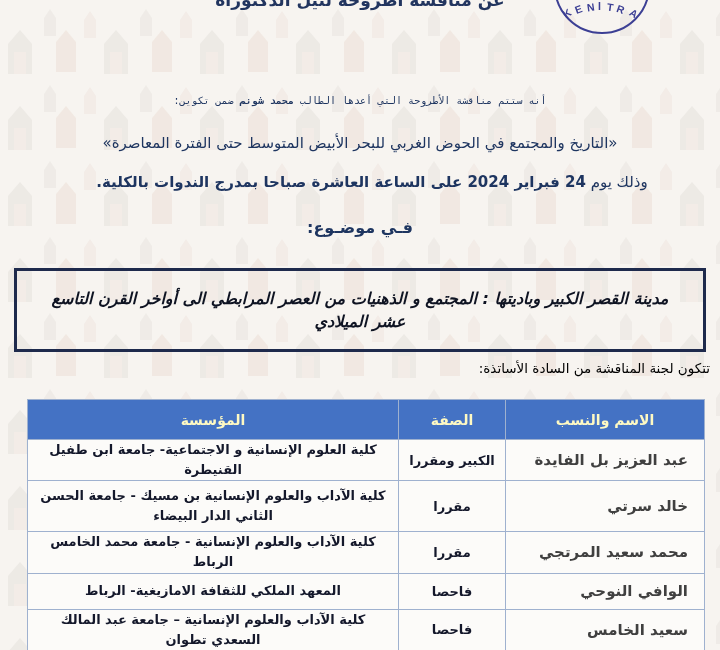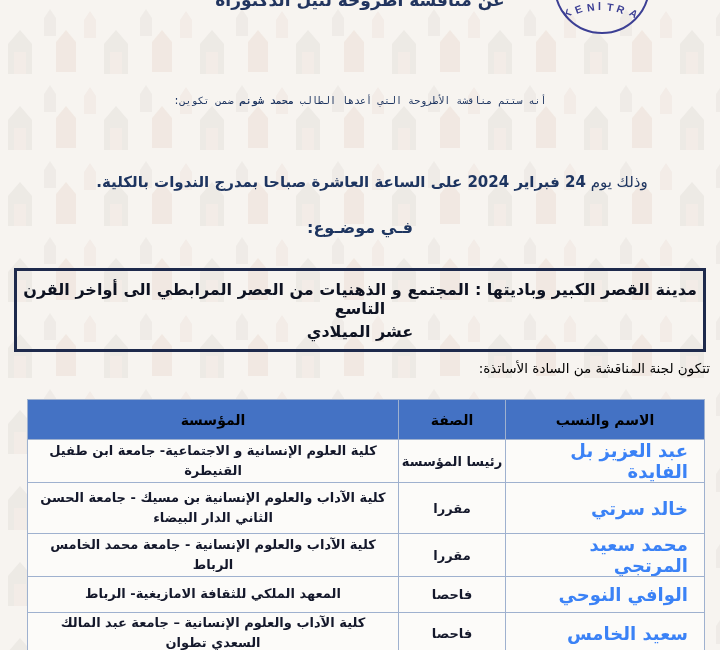--- a/index.html
+++ b/index.html
@@ -26,36 +26,37 @@
   }
   .seal-letter{
     position:absolute;z-index:3;font-family:"Liberation Sans",sans-serif;
     font-size:10.5px;font-weight:bold;color:#3c3f94;
   }
   .thesis-box{
     top:268px;left:14px;width:686px;height:78px;
     border:3px solid #1e2a4c;background:transparent;
     display:flex;flex-direction:column;justify-content:center;gap:4px;
     text-align:center;
+    font-style:italic;
   }
   .thesis-line{font-size:16px;font-weight:bold;color:#0e1322;}
   .committee-intro{top:360px;right:10px;font-size:13.5px;color:#000000;}
   .committee-table{
     top:399px;left:27px;width:677px;
     border-collapse:collapse;table-layout:fixed;
     background:#fcfbf9;
   }
   .committee-table th,.committee-table td{
     border:1px solid #9fb1cf;overflow:hidden;vertical-align:middle;
   }
   .committee-table th{
-    background:#4472c4;color:#000000;font-size:14px;font-weight:bold;
+    background:#4472c4;color:#fef9c3;font-size:14px;font-weight:bold;
     height:37px;text-align:center;
   }
-  td.c-name{font-size:18px;font-weight:bold;color:#3b82f6;text-align:right;padding:0 16px 0 4px;}
+  td.c-name{font-size:15px;font-weight:bold;color:#404040;text-align:right;padding:0 16px 0 4px;}
   td.c-role{font-size:13px;font-weight:bold;color:#14182b;text-align:center;}
   td.c-inst{font-size:13px;font-weight:bold;color:#14182b;text-align:center;padding:0 12px;line-height:1.55;}
 </style>
 </head>
 <body>
 
 <div class="page">
 
   <svg class="bg-pattern" width="720" height="650" aria-hidden="true">
     <defs>
@@ -82,20 +83,21 @@
       <span class="seal-letter" style="left: 630px; top: 7px; transform: rotate(32deg);">A</span>
     </div>
 
   <div class="layer centerline top-title">عن مناقشة أطروحة لنيل الدكتوراه</div>
 
 
   <div class="layer centerline announce">
     <span>أنه ستتم مناقشة الأطروحة التي أعدها الطالب </span><span class="bold">محمد شونم</span><span> ضمن تكوين:</span>
   </div>
 
+  <div class="layer centerline program">«التاريخ والمجتمع في الحوض الغربي للبحر الأبيض المتوسط حتى الفترة المعاصرة»</div>
 
   <div class="layer centerline schedule">
     <span>وذلك يوم  </span><span class="bold">24 فبراير 2024 على الساعة العاشرة صباحا بمدرج  الندوات بالكلية.</span>
   </div>
 
   <div class="layer centerline subject">فـي موضـوع:</div>
 
   <div class="layer thesis-box">
     <div class="thesis-line">مدينة القصر الكبير وباديتها : المجتمع و الذهنيات من العصر المرابطي الى أواخر القرن التاسع</div>
     <div class="thesis-line">عشر الميلادي</div>
@@ -112,21 +114,21 @@
     <thead>
       <tr>
         <th>الاسم والنسب</th>
         <th>الصفة</th>
         <th>المؤسسة</th>
       </tr>
     </thead>
     <tbody>
       <tr style="height:39px">
         <td class="c-name">عبد العزيز بل الفايدة</td>
-        <td class="c-role">رئيسا المؤسسة</td>
+        <td class="c-role">الكبير ومقررا</td>
         <td class="c-inst">كلية العلوم الإنسانية و الاجتماعية-  جامعة ابن طفيل القنيطرة</td>
       </tr>
       <tr style="height:51px">
         <td class="c-name">خالد سرتي</td>
         <td class="c-role">مقررا</td>
         <td class="c-inst">كلية الآداب والعلوم الإنسانية بن مسيك - جامعة الحسن الثاني الدار البيضاء</td>
       </tr>
       <tr style="height:37px">
         <td class="c-name">محمد سعيد المرتجي</td>
         <td class="c-role">مقررا</td>

